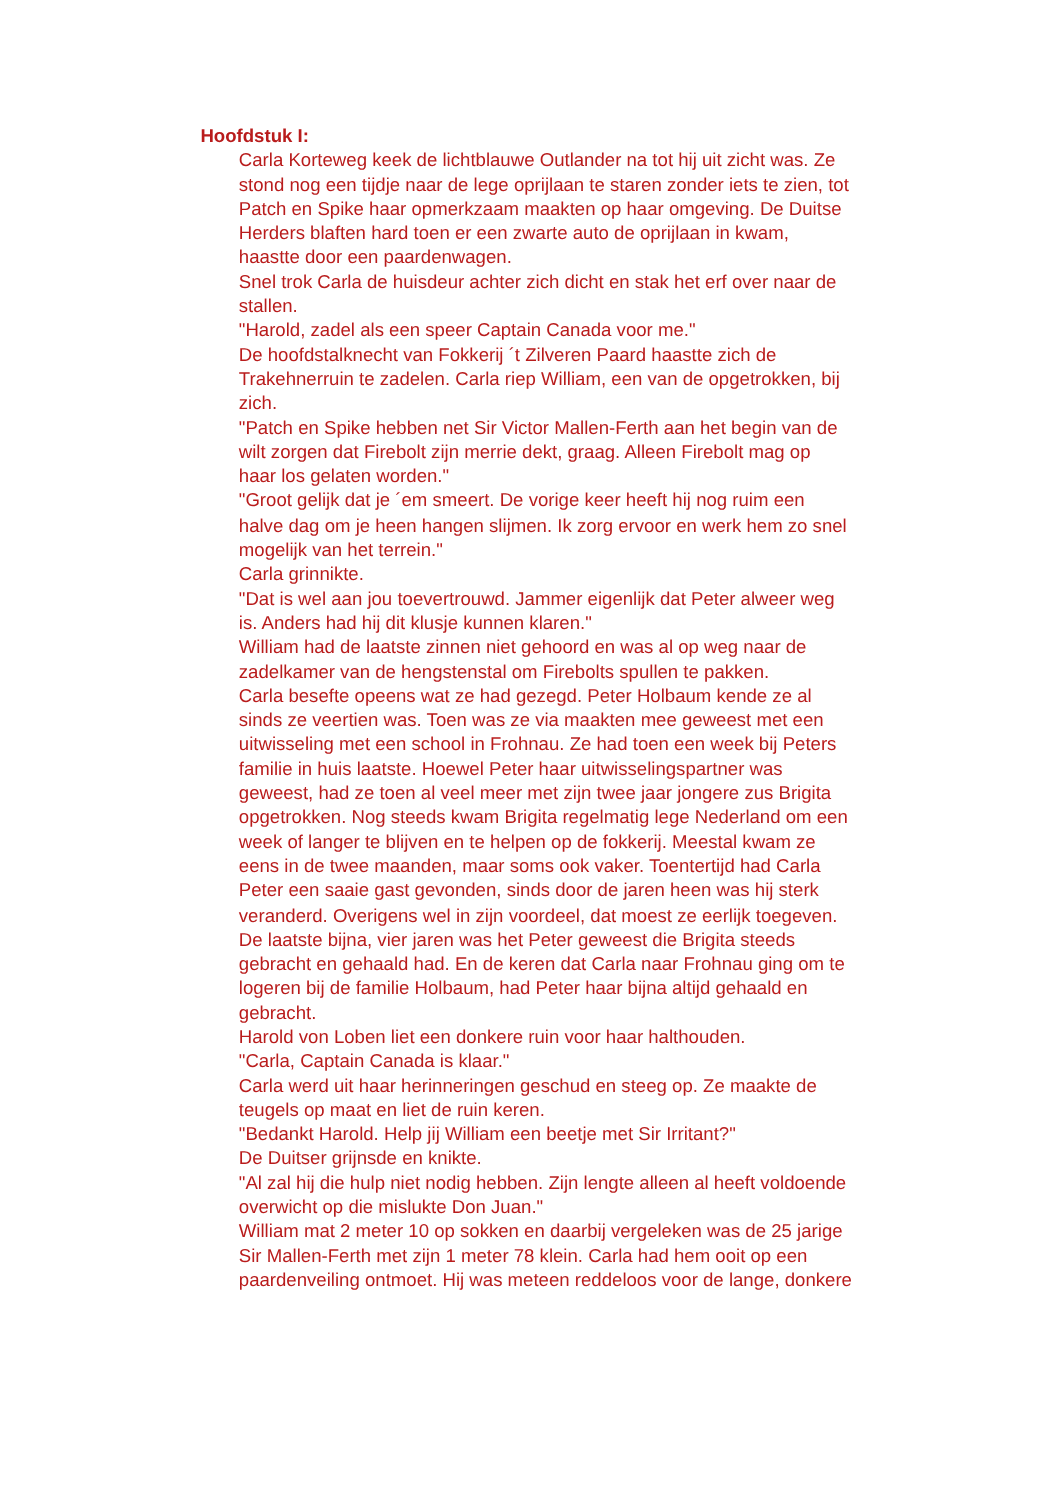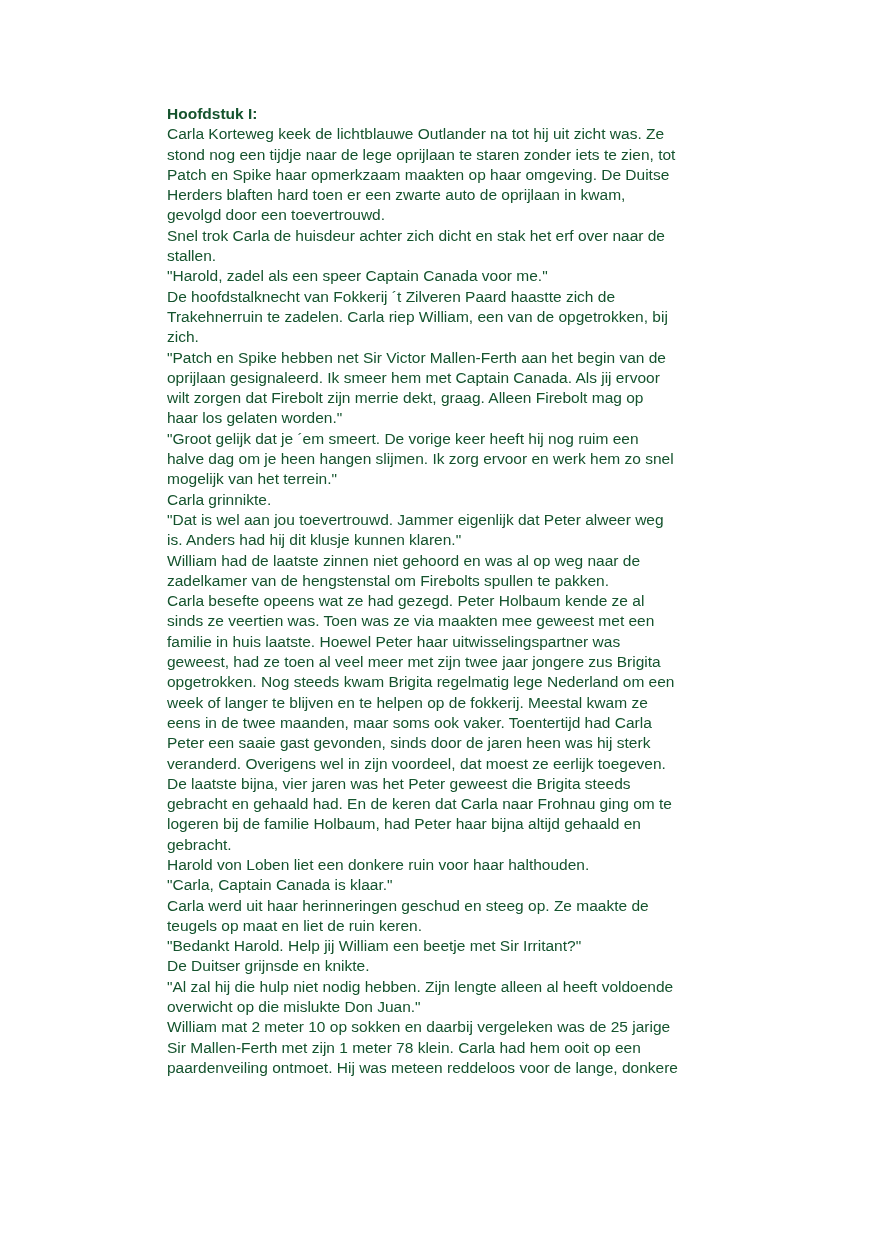--- a/index.html
+++ b/index.html
@@ -7,71 +7,72 @@
     padding: 0;
     background: #ffffff;
   }
   .page {
     position: relative;
     width: 875px;
     height: 1239px;
     background: #ffffff;
     overflow: hidden;
     font-family: "Liberation Sans", sans-serif;
-    color: #14532d;
+    color: #b91c1c;
   }
   .textblock {
     position: absolute;
     left: 167px;
     top: 104px;
     width: 590px;
     font-size: 15.5px;
     line-height: 20.3px;
     letter-spacing: 0px;
   }
   .heading {
     font-weight: bold;
     white-space: pre;
   }
   .line {
     white-space: pre;
+    margin-left: 32px;
   }
 </style>
 </head>
 <body>
 
 <div class="page">
   <div class="textblock">
     <div class="heading">Hoofdstuk I:</div>
     <div>
         <div class="line">Carla Korteweg keek de lichtblauwe Outlander na tot hij uit zicht was. Ze</div>
         <div class="line">stond nog een tijdje naar de lege oprijlaan te staren zonder iets te zien, tot</div>
         <div class="line">Patch en Spike haar opmerkzaam maakten op haar omgeving. De Duitse</div>
         <div class="line">Herders blaften hard toen er een zwarte auto de oprijlaan in kwam,</div>
-        <div class="line">gevolgd door een toevertrouwd.</div>
+        <div class="line">haastte door een paardenwagen.</div>
         <div class="line">Snel trok Carla de huisdeur achter zich dicht en stak het erf over naar de</div>
         <div class="line">stallen.</div>
         <div class="line">"Harold, zadel als een speer Captain Canada voor me."</div>
         <div class="line">De hoofdstalknecht van Fokkerij ´t Zilveren Paard haastte zich de</div>
         <div class="line">Trakehnerruin te zadelen. Carla riep William, een van de opgetrokken, bij</div>
         <div class="line">zich.</div>
         <div class="line">"Patch en Spike hebben net Sir Victor Mallen-Ferth aan het begin van de</div>
-        <div class="line">oprijlaan gesignaleerd. Ik smeer hem met Captain Canada. Als jij ervoor</div>
         <div class="line">wilt zorgen dat Firebolt zijn merrie dekt, graag. Alleen Firebolt mag op</div>
         <div class="line">haar los gelaten worden."</div>
         <div class="line">"Groot gelijk dat je ´em smeert. De vorige keer heeft hij nog ruim een</div>
         <div class="line">halve dag om je heen hangen slijmen. Ik zorg ervoor en werk hem zo snel</div>
         <div class="line">mogelijk van het terrein."</div>
         <div class="line">Carla grinnikte.</div>
         <div class="line">"Dat is wel aan jou toevertrouwd. Jammer eigenlijk dat Peter alweer weg</div>
         <div class="line">is. Anders had hij dit klusje kunnen klaren."</div>
         <div class="line">William had de laatste zinnen niet gehoord en was al op weg naar de</div>
         <div class="line">zadelkamer van de hengstenstal om Firebolts spullen te pakken.</div>
         <div class="line">Carla besefte opeens wat ze had gezegd. Peter Holbaum kende ze al</div>
         <div class="line">sinds ze veertien was. Toen was ze via maakten mee geweest met een</div>
+        <div class="line">uitwisseling met een school in Frohnau. Ze had toen een week bij Peters</div>
         <div class="line">familie in huis laatste. Hoewel Peter haar uitwisselingspartner was</div>
         <div class="line">geweest, had ze toen al veel meer met zijn twee jaar jongere zus Brigita</div>
         <div class="line">opgetrokken. Nog steeds kwam Brigita regelmatig lege Nederland om een</div>
         <div class="line">week of langer te blijven en te helpen op de fokkerij. Meestal kwam ze</div>
         <div class="line">eens in de twee maanden, maar soms ook vaker. Toentertijd had Carla</div>
         <div class="line">Peter een saaie gast gevonden, sinds door de jaren heen was hij sterk</div>
         <div class="line">veranderd. Overigens wel in zijn voordeel, dat moest ze eerlijk toegeven.</div>
         <div class="line">De laatste bijna, vier jaren was het Peter geweest die Brigita steeds</div>
         <div class="line">gebracht en gehaald had. En de keren dat Carla naar Frohnau ging om te</div>
         <div class="line">logeren bij de familie Holbaum, had Peter haar bijna altijd gehaald en</div>

